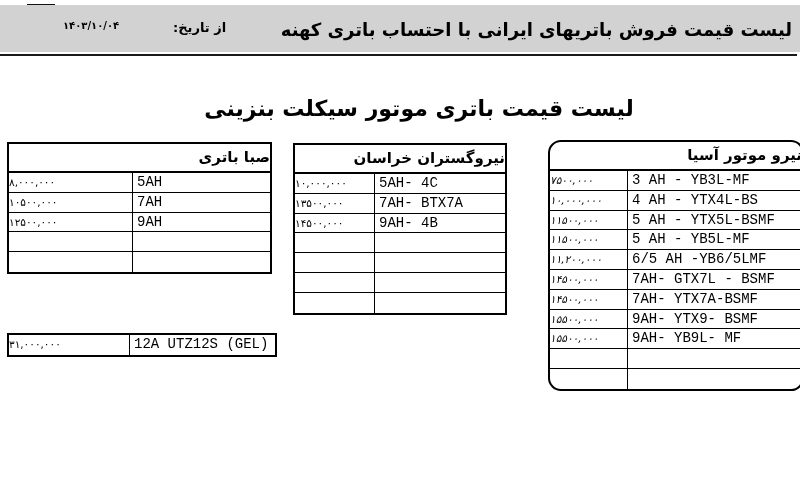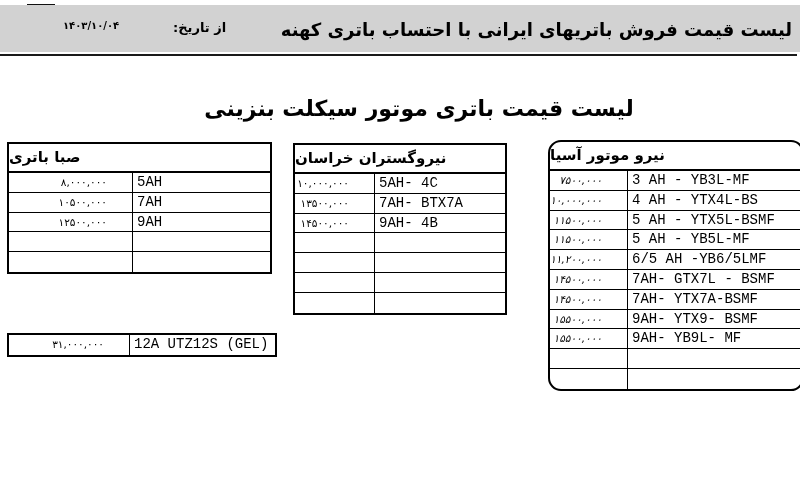--- a/index.html
+++ b/index.html
@@ -38,32 +38,32 @@
     padding-left:38px;text-align:center;
     direction:rtl;font-weight:bold;font-size:22px;color:#000;white-space:nowrap;
   }
   
   .ptable{
     position:absolute;box-sizing:border-box;
     border:2px solid #000;background:#fff;
   }
   .ptable .thead{
     height:29px;box-sizing:border-box;border-bottom:2px solid #000;
-    direction:rtl;text-align:left;font-weight:bold;font-size:15px;
+    direction:rtl;text-align:right;font-weight:bold;font-size:15px;
     line-height:26px;color:#000;overflow:hidden;
   }
   .ptable .row{
     display:flex;height:19.8px;box-sizing:border-box;
     border-bottom:1.5px solid #000;
   }
   .ptable .row:last-child{border-bottom:none;}
   .ptable .cell{box-sizing:border-box;overflow:hidden;}
   .ptable .price{
     border-right:1.5px solid #000;
-    direction:ltr;text-align:right;padding-right:25px;
+    direction:ltr;padding-right:25px;
     font-size:10.5px;letter-spacing:1.5px;line-height:18px;color:#000;
   }
   .ptable .label{
     flex:1;direction:ltr;text-align:left;padding-left:4px;
     font-family:Liberation Mono, monospace;
     font-size:14px;line-height:18.5px;color:#000;white-space:pre;
   }
   
   .t-saba    {left:7px;  top:142px;width:265px;}
   .t-saba     .price{width:124px;flex:0 0 124px;}

